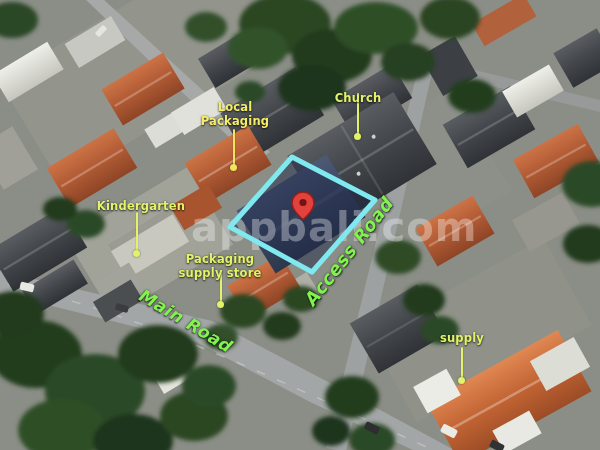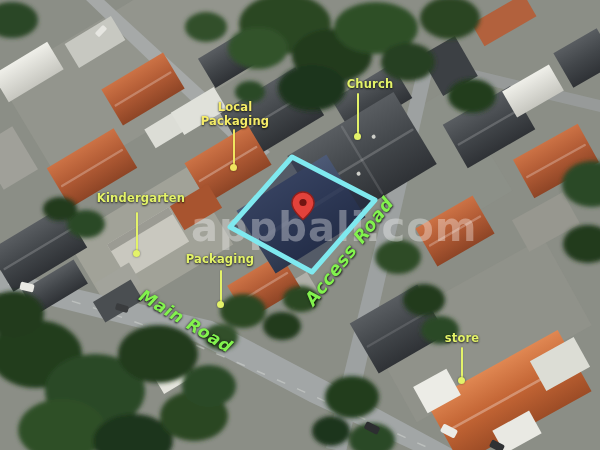--- a/index.html
+++ b/index.html
@@ -292,41 +292,42 @@
     </g>
   </svg>
 
   <div class="map-label yellow" style="left:235px;top:101px;">
     <span>Local</span><br>
     <span>Packaging</span>
   </div>
   <div class="leader yellow" style="left:233px;top:129px;height:37px;"></div>
   <div class="anchor-dot yellow" style="left:230px;top:164px;"></div>
 
-  <div class="map-label" style="left:358px;top:78px;margin-left:12px;">
+  <div class="map-label" style="left:358px;top:92px;">
     <span>Church</span>
   </div>
   <div class="leader" style="left:357px;top:93px;height:42px;"></div>
   <div class="anchor-dot" style="left:354px;top:133px;"></div>
 
-  <div class="map-label" style="left:137px;top:192px;padding-left:8px;">
+  <div class="map-label" style="left:137px;top:200px;padding-left:8px;">
     <span>Kindergarten</span>
   </div>
   <div class="leader" style="left:136px;top:212px;height:40px;"></div>
   <div class="anchor-dot" style="left:133px;top:250px;"></div>
 
   <div class="map-label" style="left:220px;top:253px;">
     <span>Packaging</span><br>
+    <span>supply store</span>
   </div>
   <div class="leader" style="left:220px;top:270px;height:33px;"></div>
   <div class="anchor-dot" style="left:217px;top:301px;"></div>
 
   <div class="map-label" style="left:462px;top:318px;">
     <br>
-    <span>store</span>
+    <span>supply</span>
   </div>
   <div class="leader" style="left:461px;top:347px;height:32px;"></div>
   <div class="anchor-dot" style="left:458px;top:377px;"></div>
 
   <div class="road-label" id="main-road-label">
     <span>Main Road</span>
   </div>
   <div class="road-label" id="access-road-label">
     <span>Access Road</span>
   </div>

